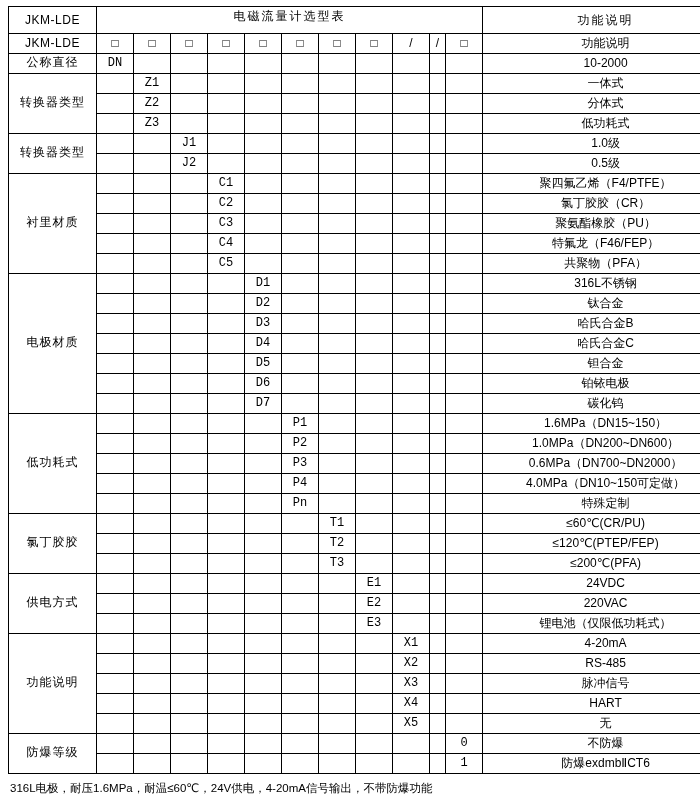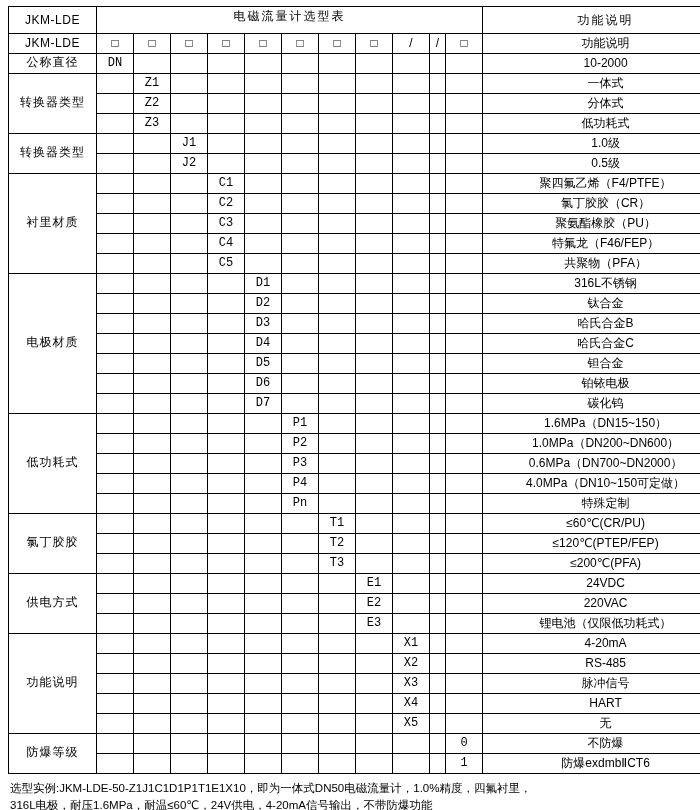--- a/index.html
+++ b/index.html
@@ -634,18 +634,17 @@
       <td></td>
       <td></td>
       <td class="code">1</td>
       <td class="desc">防爆exdmbⅡCT6</td>
     </tr>
 
   </tbody>
     </table>
 
   <div class="notes">
-    <div>选型实例:JKM-LDE-50-Z1J1C1D1P1T1E1X10，即为一体式DN50电磁流量计，1.0%精度，四氟衬里，</div>
     <div>316L电极，耐压1.6MPa，耐温≤60℃，24V供电，4-20mA信号输出，不带防爆功能</div>
 
   </div>
 
 </div>
 
 </body></html>

